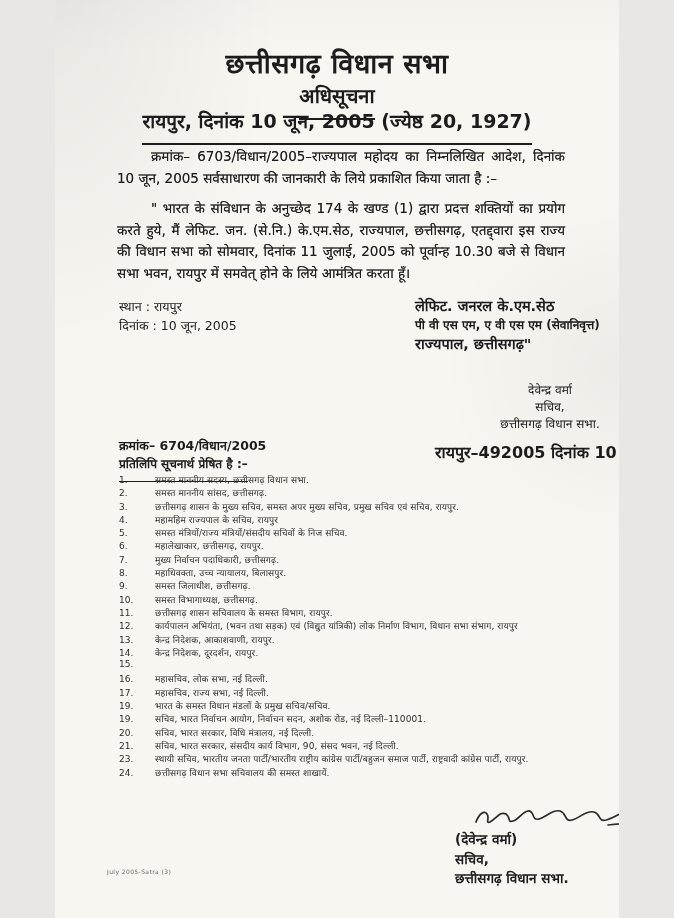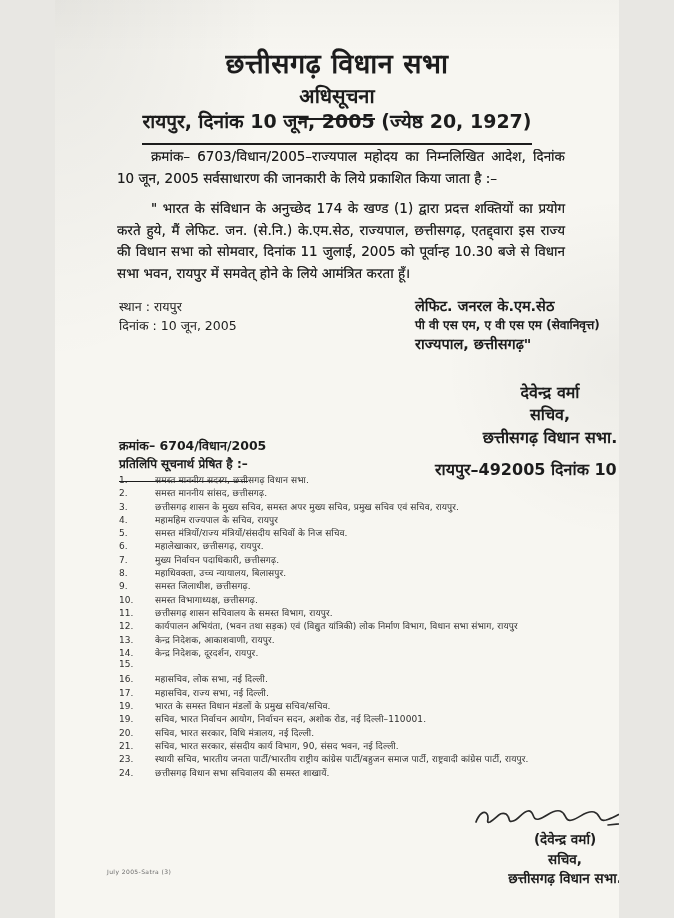--- a/index.html
+++ b/index.html
@@ -27,30 +27,30 @@
     text-shadow:0 0 0.4px rgba(0,0,0,0.55);
   }
   .para-1{top:146px;text-indent:34px;}
   .para-2{top:198px;text-indent:34px;}
   .place-date{position:absolute;left:64px;top:297px;font-size:12.5px;line-height:1.55;}
   .gov-block{position:absolute;left:360px;width:295px;top:296px;text-align:left;line-height:1.45;}
   .gov-name{font-size:14.5px;font-weight:bold;}
   .gov-honors{font-size:12px;font-weight:bold;}
   .gov-title{font-size:14.5px;font-weight:bold;}
   .sec-block{position:absolute;left:380px;width:230px;top:382px;text-align:center;line-height:1.4;}
-  .sec-name,.sec-role,.sec-org{font-size:16px;font-weight:bold;text-align:center;}
+  .sec-name,.sec-role,.sec-org{font-size:12px;font-weight:normal;text-align:center;}
   .sec-addr{font-size:16px;font-weight:bold;margin-top:10px;white-space:nowrap;}
   .ref-line{position:absolute;left:64px;top:437px;font-size:12.5px;font-weight:bold;}
   .copy-heading{position:absolute;left:64px;top:455px;font-size:12px;font-weight:bold;}
   .copy-heading .u{border-bottom-width:1.5px;}
   .cc-list{position:absolute;left:64px;top:473px;right:40px;}
   .cc-row{display:flex;align-items:baseline;height:13.3px;}
   .cc-no{flex:0 0 36px;font-size:9px;color:#2e2e2e;}
   .cc-text{font-size:9px;color:#2e2e2e;white-space:nowrap;overflow:hidden;letter-spacing:0.1px;}
-  .sig-area{position:absolute;left:400px;width:220px;top:796px;text-align:center;}
+  .sig-area{position:absolute;left:400px;width:220px;top:796px;}
   .sig-svg{display:block;margin:0 auto;}
   .sig-name{font-size:13.5px;font-weight:bold;line-height:1.45;}
   .sig-role{font-size:13.5px;font-weight:bold;line-height:1.45;}
   .sig-org{font-size:13.5px;font-weight:bold;line-height:1.45;}
   .footer-note{
     position:absolute;left:52px;top:868px;
     font-size:6px;color:#6a6a6a;letter-spacing:0.4px;
     filter:blur(0.3px);
   }
 </style>

